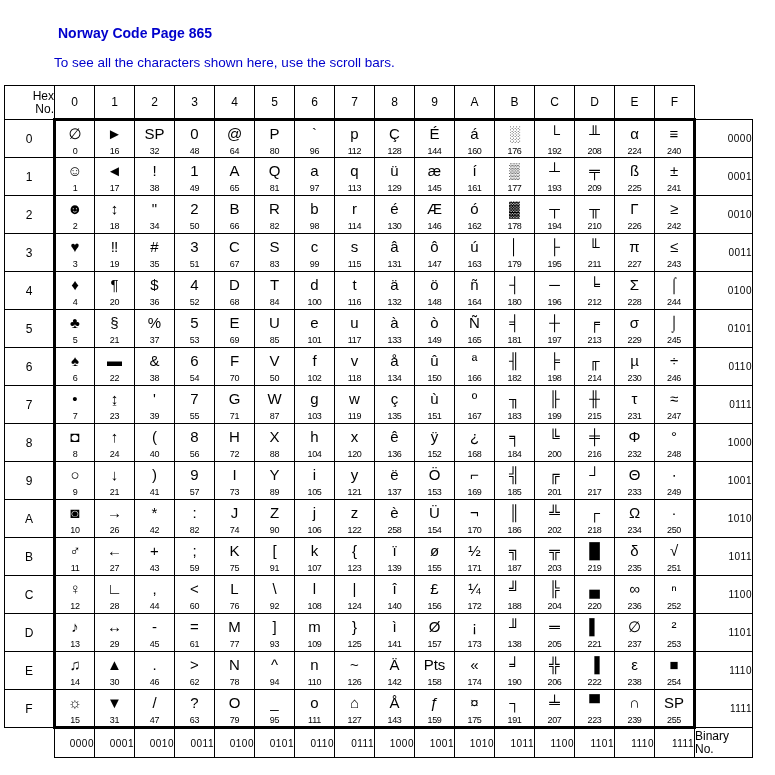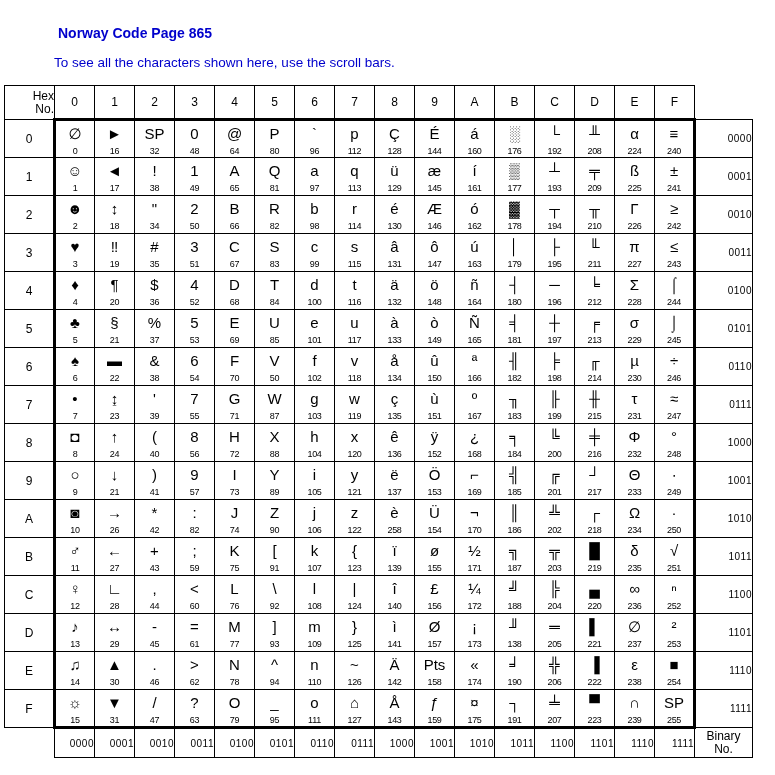--- a/index.html
+++ b/index.html
@@ -18,21 +18,21 @@
   .colhead{font-size:12px;text-align:center;}
   .rowhead{font-size:12px;text-align:center;}
   .ccell{text-align:center;vertical-align:top;}
   .tL{border-left:3px solid #000}
   .tR{border-right:3px solid #000}
   .tT{border-top:3px solid #000}
   .tB{border-bottom:3px solid #000}
   .ch{font-size:15px;line-height:25px;height:25px;overflow:hidden;}
   .cd{font-size:9px;line-height:10px;letter-spacing:-0.3px;}
   .bincell,.bbot{font-size:10px;text-align:right;letter-spacing:0.5px;padding-left:8px;}
-  .corner-bot{font-size:12px;text-align:center;white-space:pre-line;line-height:13px;}
+  .corner-bot{font-size:12px;text-align:left;white-space:pre-line;line-height:13px;}
   .noborder{border:none;}
 </style>
 </head>
 <body>
 
 
 
 <a class="title">Norway Code Page 865</a>
 <div class="subtitle">To see all the characters shown here, use the scroll bars.</div>
 

